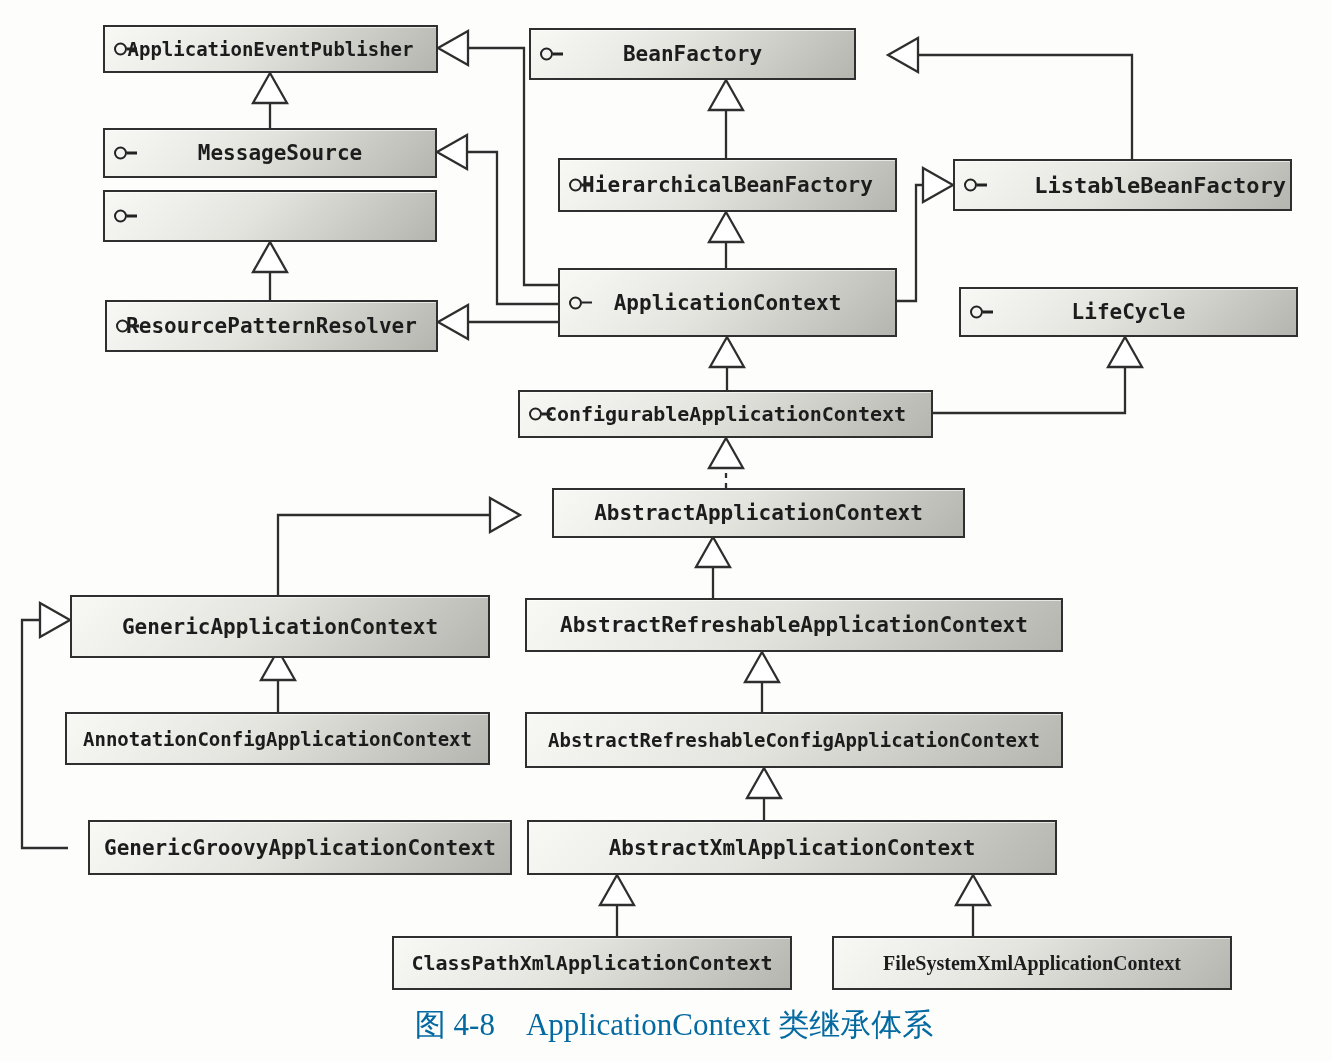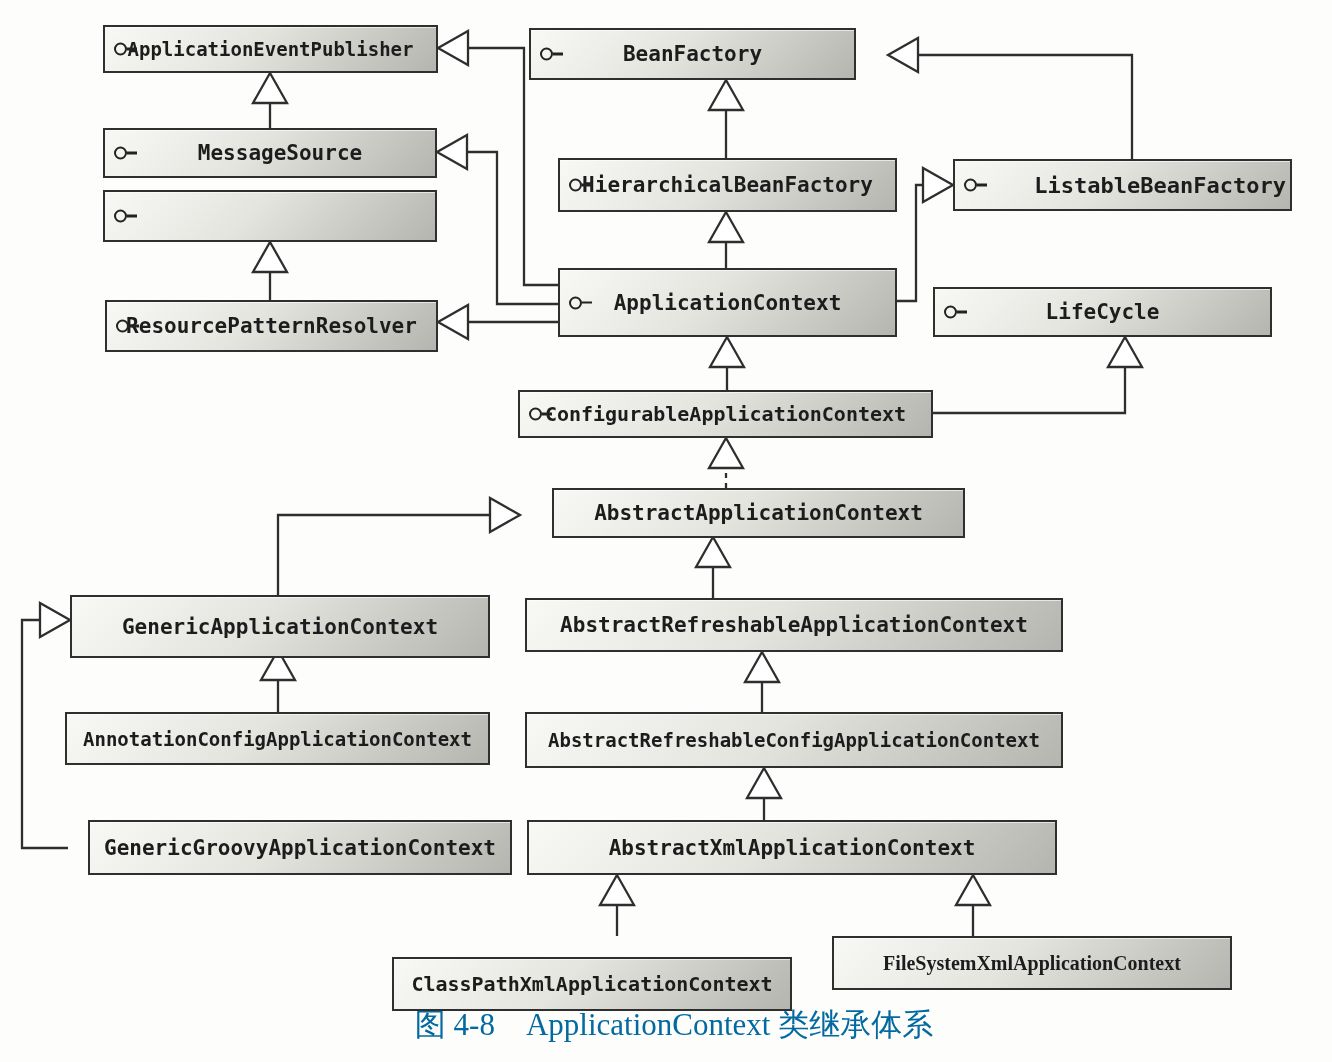--- a/index.html
+++ b/index.html
@@ -149,21 +149,21 @@
           <span class="stick"></span>
         </span>
       </div>
       <div class="node" style="left: 558px; top: 268px; width: 339px; height: 69px;">
         <span class="lollipop">
           <span class="ring"></span>
           <span class="stick"></span>
         </span>
         <span class="label" style="font-size: 21px;">ApplicationContext</span>
       </div>
-      <div class="node" style="left: 933px; top: 287px; width: 339px; height: 50px;">
+      <div class="node" style="left: 959px; top: 287px; width: 339px; height: 50px;">
         <span class="lollipop">
           <span class="ring"></span>
           <span class="stick"></span>
         </span>
         <span class="label" style="font-size: 21px;">LifeCycle</span>
       </div>
       <div class="node" style="left: 105px; top: 300px; width: 333px; height: 52px;">
         <span class="lollipop">
           <span class="ring"></span>
           <span class="stick"></span>
@@ -191,21 +191,21 @@
       </div>
       <div class="node" style="left: 525px; top: 712px; width: 538px; height: 56px;">
         <span class="label" style="font-size: 19px;">AbstractRefreshableConfigApplicationContext</span>
       </div>
       <div class="node" style="left: 72px; top: 820px; width: 424px; height: 55px; margin-left: 16px;">
         <span class="label" style="font-size: 21px;">GenericGroovyApplicationContext</span>
       </div>
       <div class="node" style="left: 527px; top: 820px; width: 530px; height: 55px;">
         <span class="label" style="font-size: 21px;">AbstractXmlApplicationContext</span>
       </div>
-      <div class="node" style="left: 392px; top: 936px; width: 400px; height: 54px; margin-top: 21px;">
+      <div class="node" style="left: 392px; top: 936px; width: 400px; height: 54px;">
         <span class="label" style="font-size: 20px;">ClassPathXmlApplicationContext</span>
       </div>
       <div class="node" style="left: 832px; top: 936px; width: 400px; height: 54px; font-family: Liberation Serif, serif;">
         <span class="label" style="font-size: 20px;">FileSystemXmlApplicationContext</span>
       </div>
     </div>
   <div class="caption">图 4-8　ApplicationContext 类继承体系</div>
 </div>
 
 </body></html>

